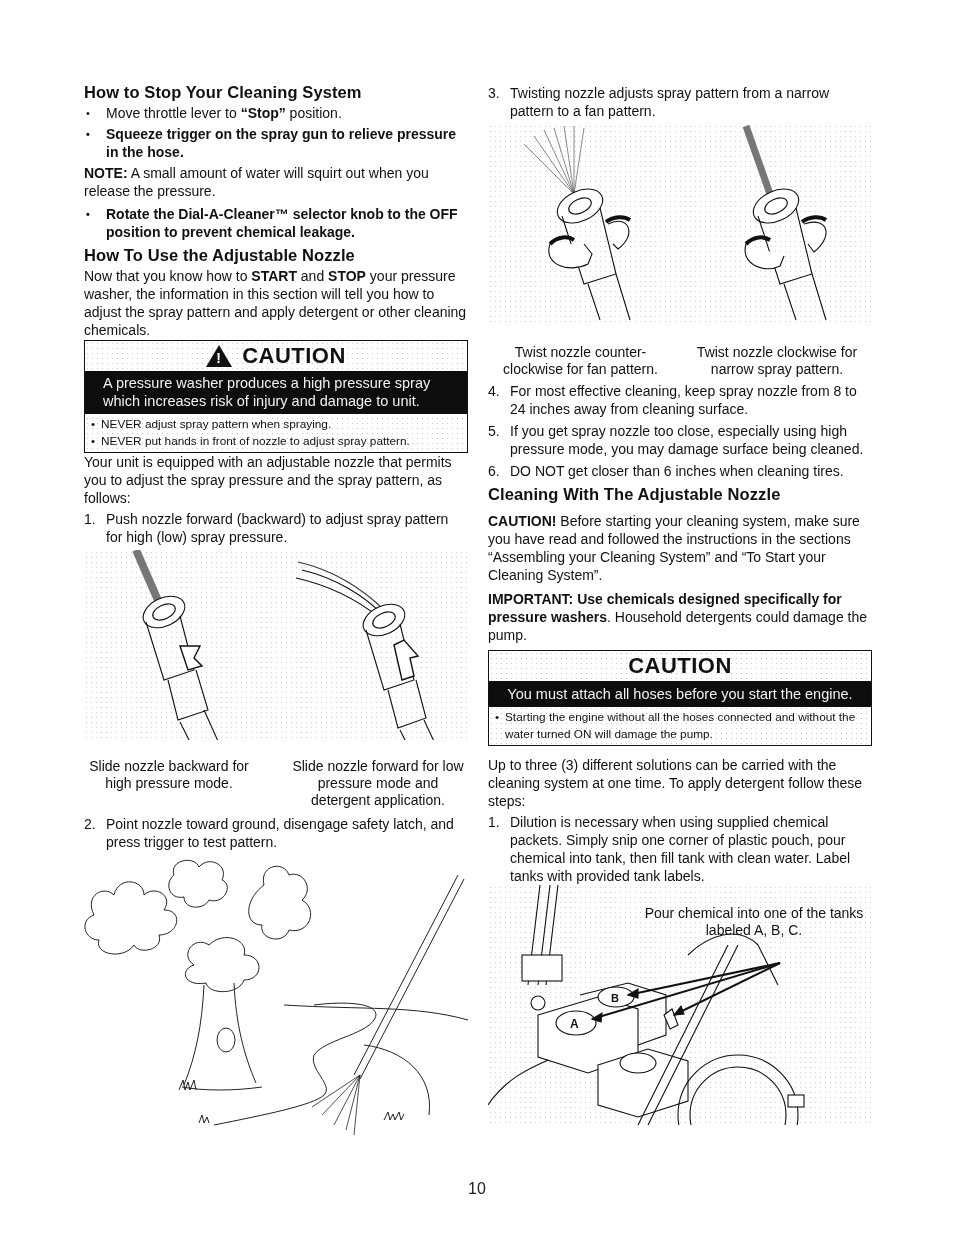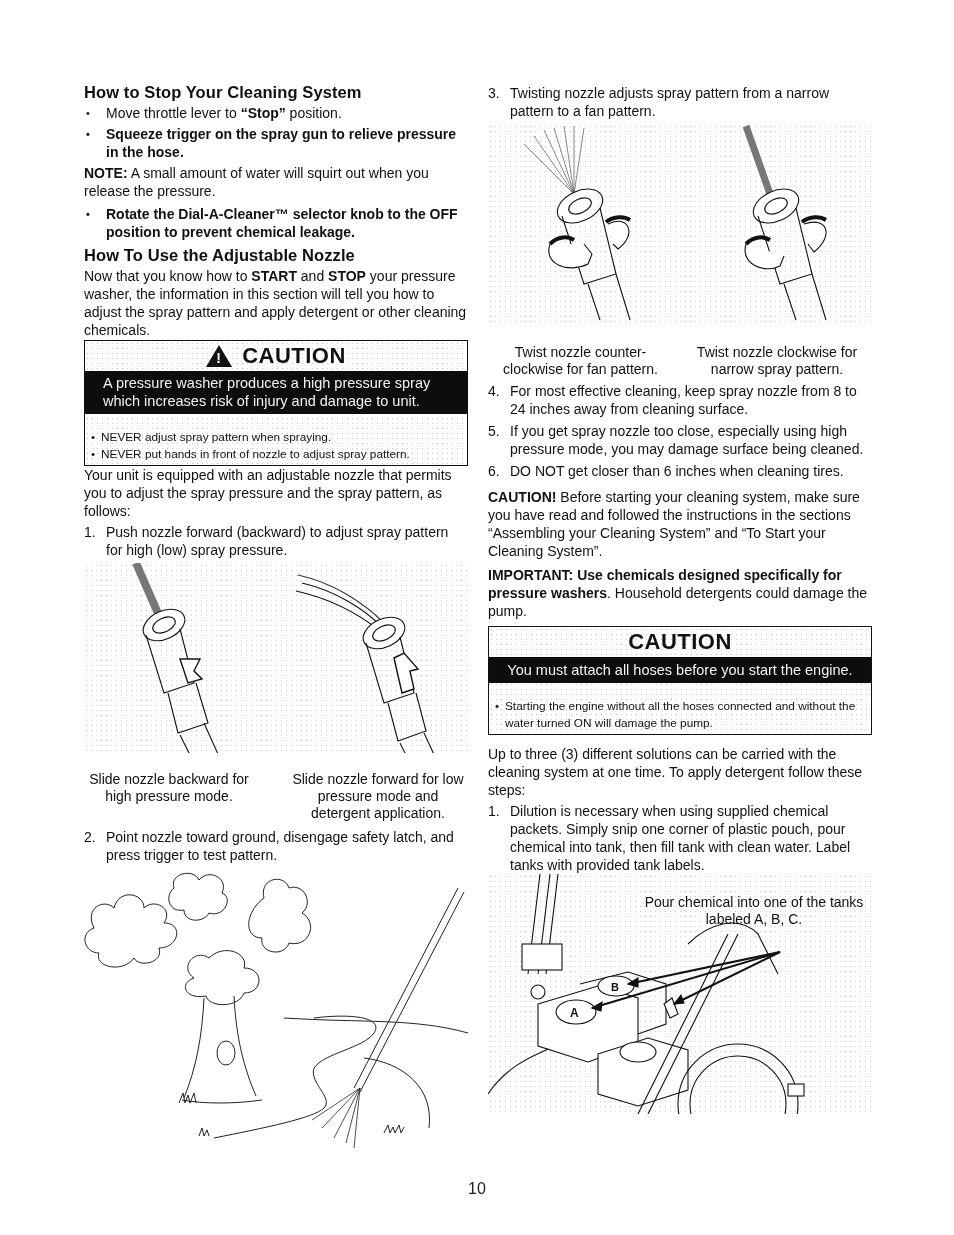--- a/index.html
+++ b/index.html
@@ -56,21 +56,21 @@
   }
   .caution .head .tri::after {
     content: "!"; position: absolute; left: -3px; top: 6px;
     color: #fff; font-size: 14px; font-weight: bold; line-height: 14px;
   }
   .caution .band {
     background: #0d0d0d; color: #f2f2f2;
     font-size: 14.5px; line-height: 18px; padding: 3px 8px 4px 18px;
   }
   .caution .band.center { text-align: center; padding: 4px 4px; }
-  .caution ul { list-style: none; padding: 15px 4px 2px 6px; }
+  .caution ul { list-style: none; padding: 2px 4px 2px 6px; }
   .caution ul li { font-size: 11.8px; line-height: 17px; position: relative; padding-left: 10px; }
   .caution ul li::before { content: "\2022"; position: absolute; left: 0; }
 
   .figure {
     position: relative;
     background-image: radial-gradient(#cfcfcf 0.6px, transparent 0.7px);
     background-size: 5px 5px;
   }
   .figure svg { display: block; }
   .caption-row { display: flex; justify-content: space-between; }
@@ -213,20 +213,21 @@
     <div class="caption" style="width:185px;">Twist nozzle counter-clockwise for fan pattern.</div>
     <div class="caption" style="width:190px;">Twist nozzle clockwise for narrow spray pattern.</div>
   </div>
 
   <ol class="steps" style="margin-top:4px;">
     <li><span class="num">4.</span><span>For most effective cleaning, keep spray nozzle from 8 to 24 inches away from cleaning surface.</span></li>
     <li><span class="num">5.</span><span>If you get spray nozzle too close, especially using high pressure mode, you may damage surface being cleaned.</span></li>
     <li><span class="num">6.</span><span>DO NOT get closer than 6 inches when cleaning tires.</span></li>
   </ol>
 
+  <h2 class="section" style="margin-top:0;">Cleaning With The Adjustable Nozzle</h2>
   <p style="margin-top:8px;"><span class="bold">CAUTION!</span><span> Before starting your cleaning system, make sure you have read and followed the instructions in the sections “Assembling your Cleaning System” and “To Start your Cleaning System”.</span></p>
   <p style="margin-top:6px;"><span class="bold">IMPORTANT: Use chemicals designed specifically for pressure washers</span><span>. Household detergents could damage the pump.</span></p>
 
   <div class="caution" style="margin-top:6px;">
     <div class="head">
       <span>CAUTION</span>
     </div>
     <div class="band center">You must attach all hoses before you start the engine.</div>
     <ul>
       <li>Starting the engine without all the hoses connected and without the water turned ON will damage the pump.</li>

